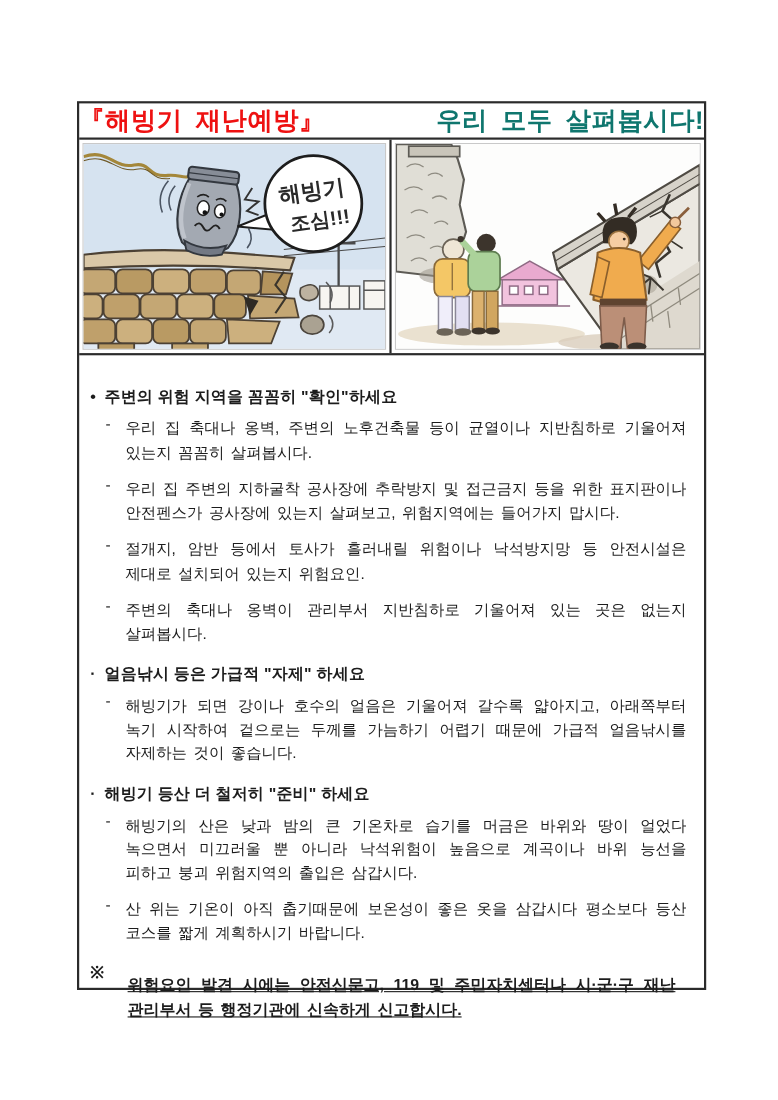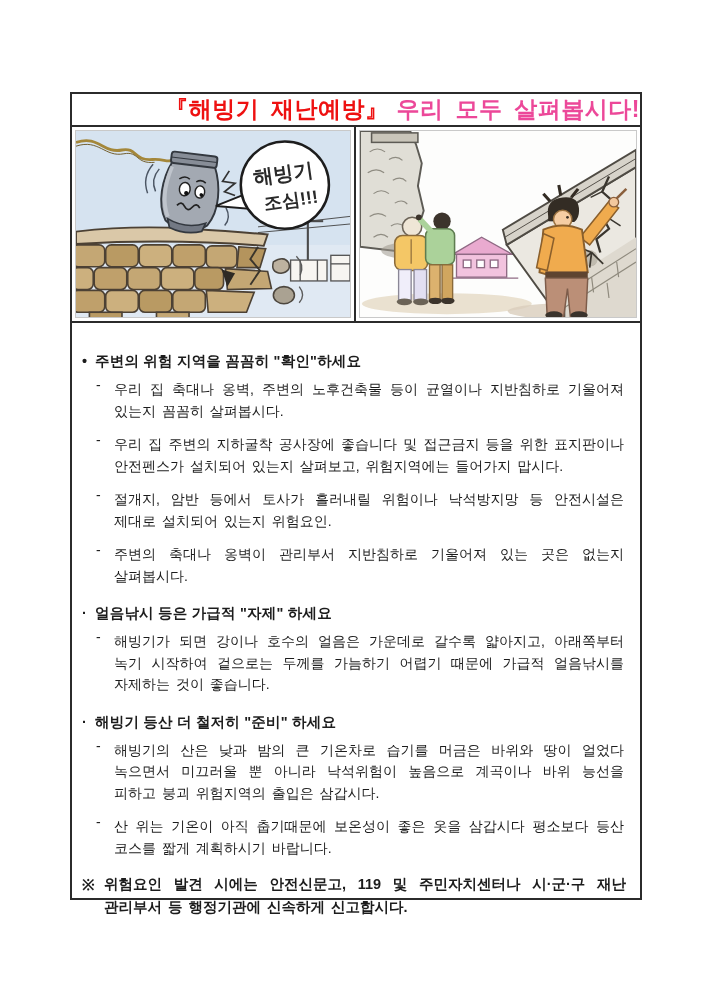--- a/index.html
+++ b/index.html
@@ -8,21 +8,21 @@
     font-family:"Liberation Sans", sans-serif;color:#1c1c1c;
   }
   .doc-box{
     position:absolute;left:70px;top:92px;width:572px;height:808px;
     box-sizing:border-box;border:2px solid #2b2b2b;background:#fff;
     display:flex;flex-direction:column;
   }
   
   .title-row{
     box-sizing:border-box;height:71px;border-bottom:2px solid #2b2b2b;
-    display:flex;align-items:center;justify-content:flex-end;
+    display:flex;align-items:center;justify-content:space-between;
     font-size:23px;font-weight:bold;letter-spacing:.5px;word-spacing:5px;
     white-space:nowrap;
   }
   .title-part1{margin-right:8px;}
   
   .image-row{
     box-sizing:border-box;height:196px;border-bottom:2px solid #2b2b2b;
     display:flex;
   }
   .img-cell{box-sizing:border-box;flex:1 1 50%;padding:3px;}
@@ -42,31 +42,31 @@
   .sub-item{display:flex;margin-bottom:4px;}
   .sub-item .dash{flex:0 0 11px;width:11px;margin-left:14px;color:#222;}
   .sub-item p{
     margin:4px;flex:1;padding-right:2px;margin-left:7px;
     text-align:justify;word-break:keep-all;word-spacing:2px;
   }
   .notice{
     display:flex;font-weight:bold;font-size:14.5px;line-height:23px;margin-top:10px;
   }
   .notice .marker{flex:0 0 22px;width:22px;font-size:15px;}
-  .notice p{margin:0;flex:1;text-align:justify;word-break:keep-all;word-spacing:2px;padding-right:4px;}
+  .notice p{margin:12px;flex:1;text-align:justify;word-break:keep-all;word-spacing:2px;padding-right:4px;text-decoration:underline;}
   .cartoon text{font-family:"Liberation Sans", sans-serif;font-weight:bold;fill:#2a2a2a;}
 </style>
 </head>
 <body>
 
 <div class="doc-box">
 
   <div class="title-row">
     <span class="title-part1" style="color:#ee1111">『해빙기 재난예방』</span>
-    <span class="title-part2" style="color:#ec4899">우리 모두 살펴봅시다!</span>
+    <span class="title-part2" style="color:#0f766e">우리 모두 살펴봅시다!</span>
   </div>
 
   <div class="image-row">
 
     <div class="img-cell left">
       <svg class="cartoon" viewBox="0 0 286 196" preserveAspectRatio="none">
         <rect width="286" height="196" fill="#d6e3f0"></rect>
         <rect y="120" width="286" height="76" fill="#e6edf5" opacity="0.6"></rect>
 
         <g stroke="#4a4a4a" fill="none">
@@ -249,40 +249,40 @@
       <div class="sec-head">
         <span class="bullet">•</span>
         <span>주변의 위험 지역을 꼼꼼히 "확인"하세요</span>
       </div>
       <div class="sub-item">
         <span class="dash">-</span>
         <p>우리 집 축대나 옹벽, 주변의 노후건축물 등이 균열이나 지반침하로 기울어져 있는지 꼼꼼히 살펴봅시다.</p>
       </div>
       <div class="sub-item">
         <span class="dash">-</span>
-        <p>우리 집 주변의 지하굴착 공사장에 좋습니다 및 접근금지 등을 위한 표지판이나 안전펜스가 설치되어 있는지 살펴보고, 위험지역에는 들어가지 맙시다.</p>
+        <p>우리 집 주변의 지하굴착 공사장에 추락방지 및 접근금지 등을 위한 표지판이나 안전펜스가 공사장에 있는지 살펴보고, 위험지역에는 들어가지 맙시다.</p>
       </div>
       <div class="sub-item">
         <span class="dash">-</span>
         <p>절개지, 암반 등에서 토사가 흘러내릴 위험이나 낙석방지망 등 안전시설은 제대로 설치되어 있는지 위험요인.</p>
       </div>
       <div class="sub-item">
         <span class="dash">-</span>
         <p>주변의 축대나 옹벽이 관리부서 지반침하로 기울어져 있는 곳은 없는지 살펴봅시다.</p>
       </div>
     </div>
 
     <div class="section">
       <div class="sec-head">
         <span class="bullet">·</span>
         <span>얼음낚시 등은 가급적 "자제" 하세요</span>
       </div>
       <div class="sub-item">
         <span class="dash">-</span>
-        <p>해빙기가 되면 강이나 호수의 얼음은 가운데로 갈수록 얇아지고, 아래쪽부터 녹기 시작하여 겉으로는 두께를 가늠하기 어렵기 때문에 가급적 얼음낚시를 자제하는 것이 좋습니다.</p>
+        <p>해빙기가 되면 강이나 호수의 얼음은 기울어져 갈수록 얇아지고, 아래쪽부터 녹기 시작하여 겉으로는 두께를 가늠하기 어렵기 때문에 가급적 얼음낚시를 자제하는 것이 좋습니다.</p>
       </div>
     </div>
 
     <div class="section">
       <div class="sec-head">
         <span class="bullet">·</span>
         <span>해빙기 등산 더 철저히 "준비" 하세요</span>
       </div>
       <div class="sub-item">
         <span class="dash">-</span>

